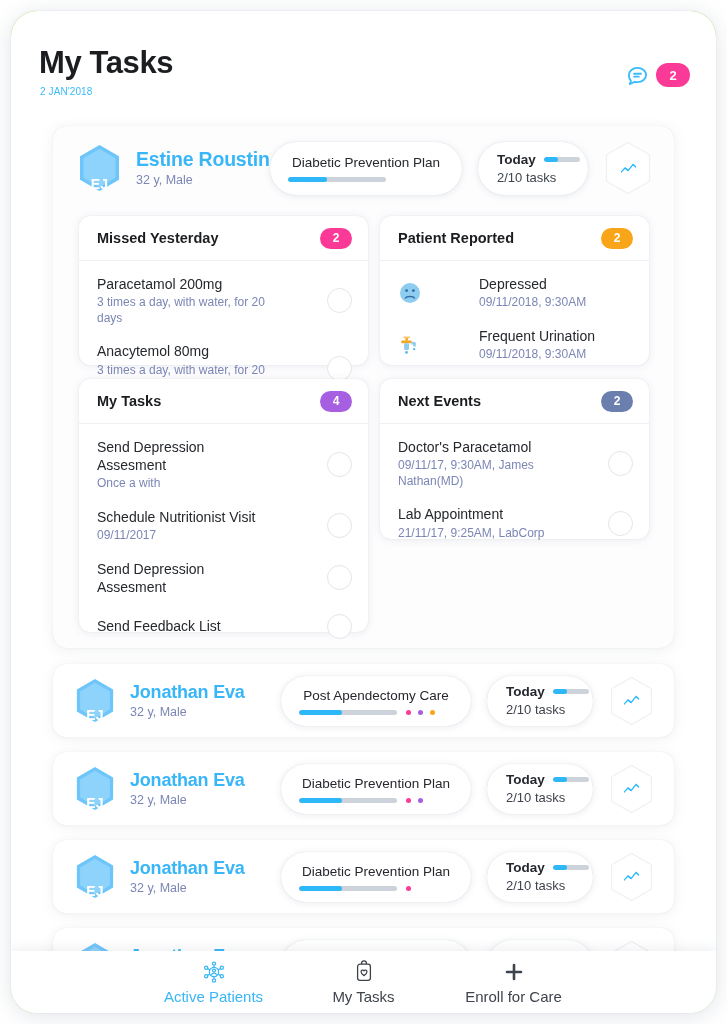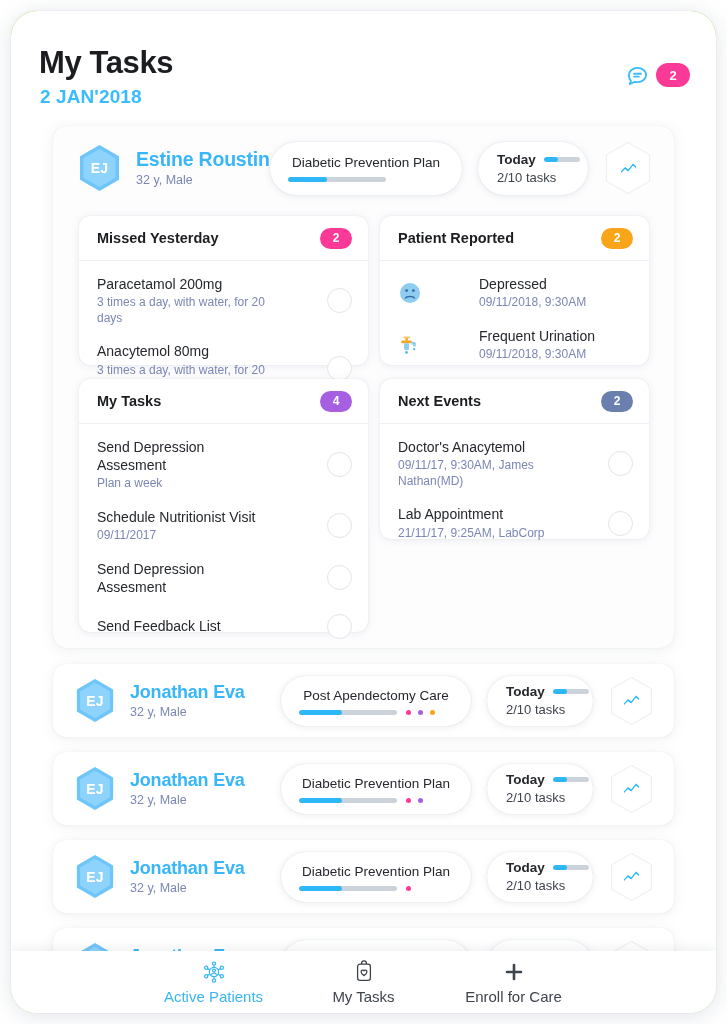--- a/index.html
+++ b/index.html
@@ -32,21 +32,21 @@
     position: absolute; left: 0; top: 0; right: 0; height: 108px;
     background: #ffffff; z-index: 6;
   }
   .page-title {
     position: absolute; left: 28px; top: 34px;
     font-size: 31px; font-weight: bold; color: #1b1d21;
     letter-spacing: -0.4px;
   }
   .page-date {
     position: absolute; left: 29px; top: 75px;
-    font-size: 19px; color: #39bcfd; font-weight: bold;
+    font-size: 10px; color: #39bcfd; font-weight: normal;
     letter-spacing: 0.1px;
   }
   .header-right {
     position: absolute; right: 26px; top: 52px;
     display: flex; align-items: center; gap: 7px;
   }
   .chat-icon { width: 23px; height: 23px; display: block; }
   .chat-badge {
     min-width: 34px; height: 24px; border-radius: 12px;
     background: #fb3a98; color: #fff;
@@ -71,21 +71,21 @@
   }
 
   .patient-row-head {
     position: absolute; left: 0; top: 0; right: 0; height: 84px;
     display: flex; align-items: center;
   }
   .avatar-hex {
     position: relative;
     width: 43px; height: 48px; margin-left: 25px;
     flex: none;
-    display: flex; align-items: center; justify-content: center;
+    display: flex; align-items: flex-end; justify-content: center;
   }
   .avatar-hex svg { position: absolute; inset: 0; width: 100%; height: 100%; }
   .avatar-hex span {
     position: relative; color: #ffffff;
     font-size: 14px; font-weight: bold; letter-spacing: 0.3px;
   }
   .pt-names { margin-left: 15px; flex: none; }
   .pt-name {
     font-size: 19.5px; font-weight: bold; color: #38b6f8;
     letter-spacing: -0.2px; line-height: 1.12;
@@ -331,21 +331,21 @@
 
       <div class="panel" style="left:26px; top:253px; width:289px; height:253px;">
         <div class="panel-head">
           <span class="panel-title">My Tasks</span>
           <span class="panel-badge" style="background: rgb(166, 95, 224);">4</span>
         </div>
         <div class="panel-list">
               <div class="list-item">
                 <div class="li-text">
                   <div class="li-title">Send Depression Assesment</div>
-                  <div class="li-sub">Plan a week</div>
+                  <div class="li-sub">Once a with</div>
                 </div>
                 <span class="li-check"></span>
               </div>
               <div class="list-item">
                 <div class="li-text">
                   <div class="li-title">Schedule Nutritionist Visit</div>
                   <div class="li-sub">09/11/2017</div>
                 </div>
                 <span class="li-check"></span>
               </div>
@@ -365,21 +365,21 @@
       </div>
 
       <div class="panel" style="left:327px; top:253px; width:269px; height:160px;">
         <div class="panel-head">
           <span class="panel-title">Next Events</span>
           <span class="panel-badge" style="background: rgb(107, 127, 174);">2</span>
         </div>
         <div class="panel-list">
               <div class="list-item">
                 <div class="li-text">
-                  <div class="li-title">Doctor's Anacytemol</div>
+                  <div class="li-title">Doctor's Paracetamol</div>
                   <div class="li-sub">09/11/17, 9:30AM, James Nathan(MD)</div>
                 </div>
                 <span class="li-check"></span>
               </div>
               <div class="list-item">
                 <div class="li-text">
                   <div class="li-title">Lab Appointment</div>
                   <div class="li-sub">21/11/17, 9:25AM, LabCorp</div>
                 </div>
                 <span class="li-check"></span>

